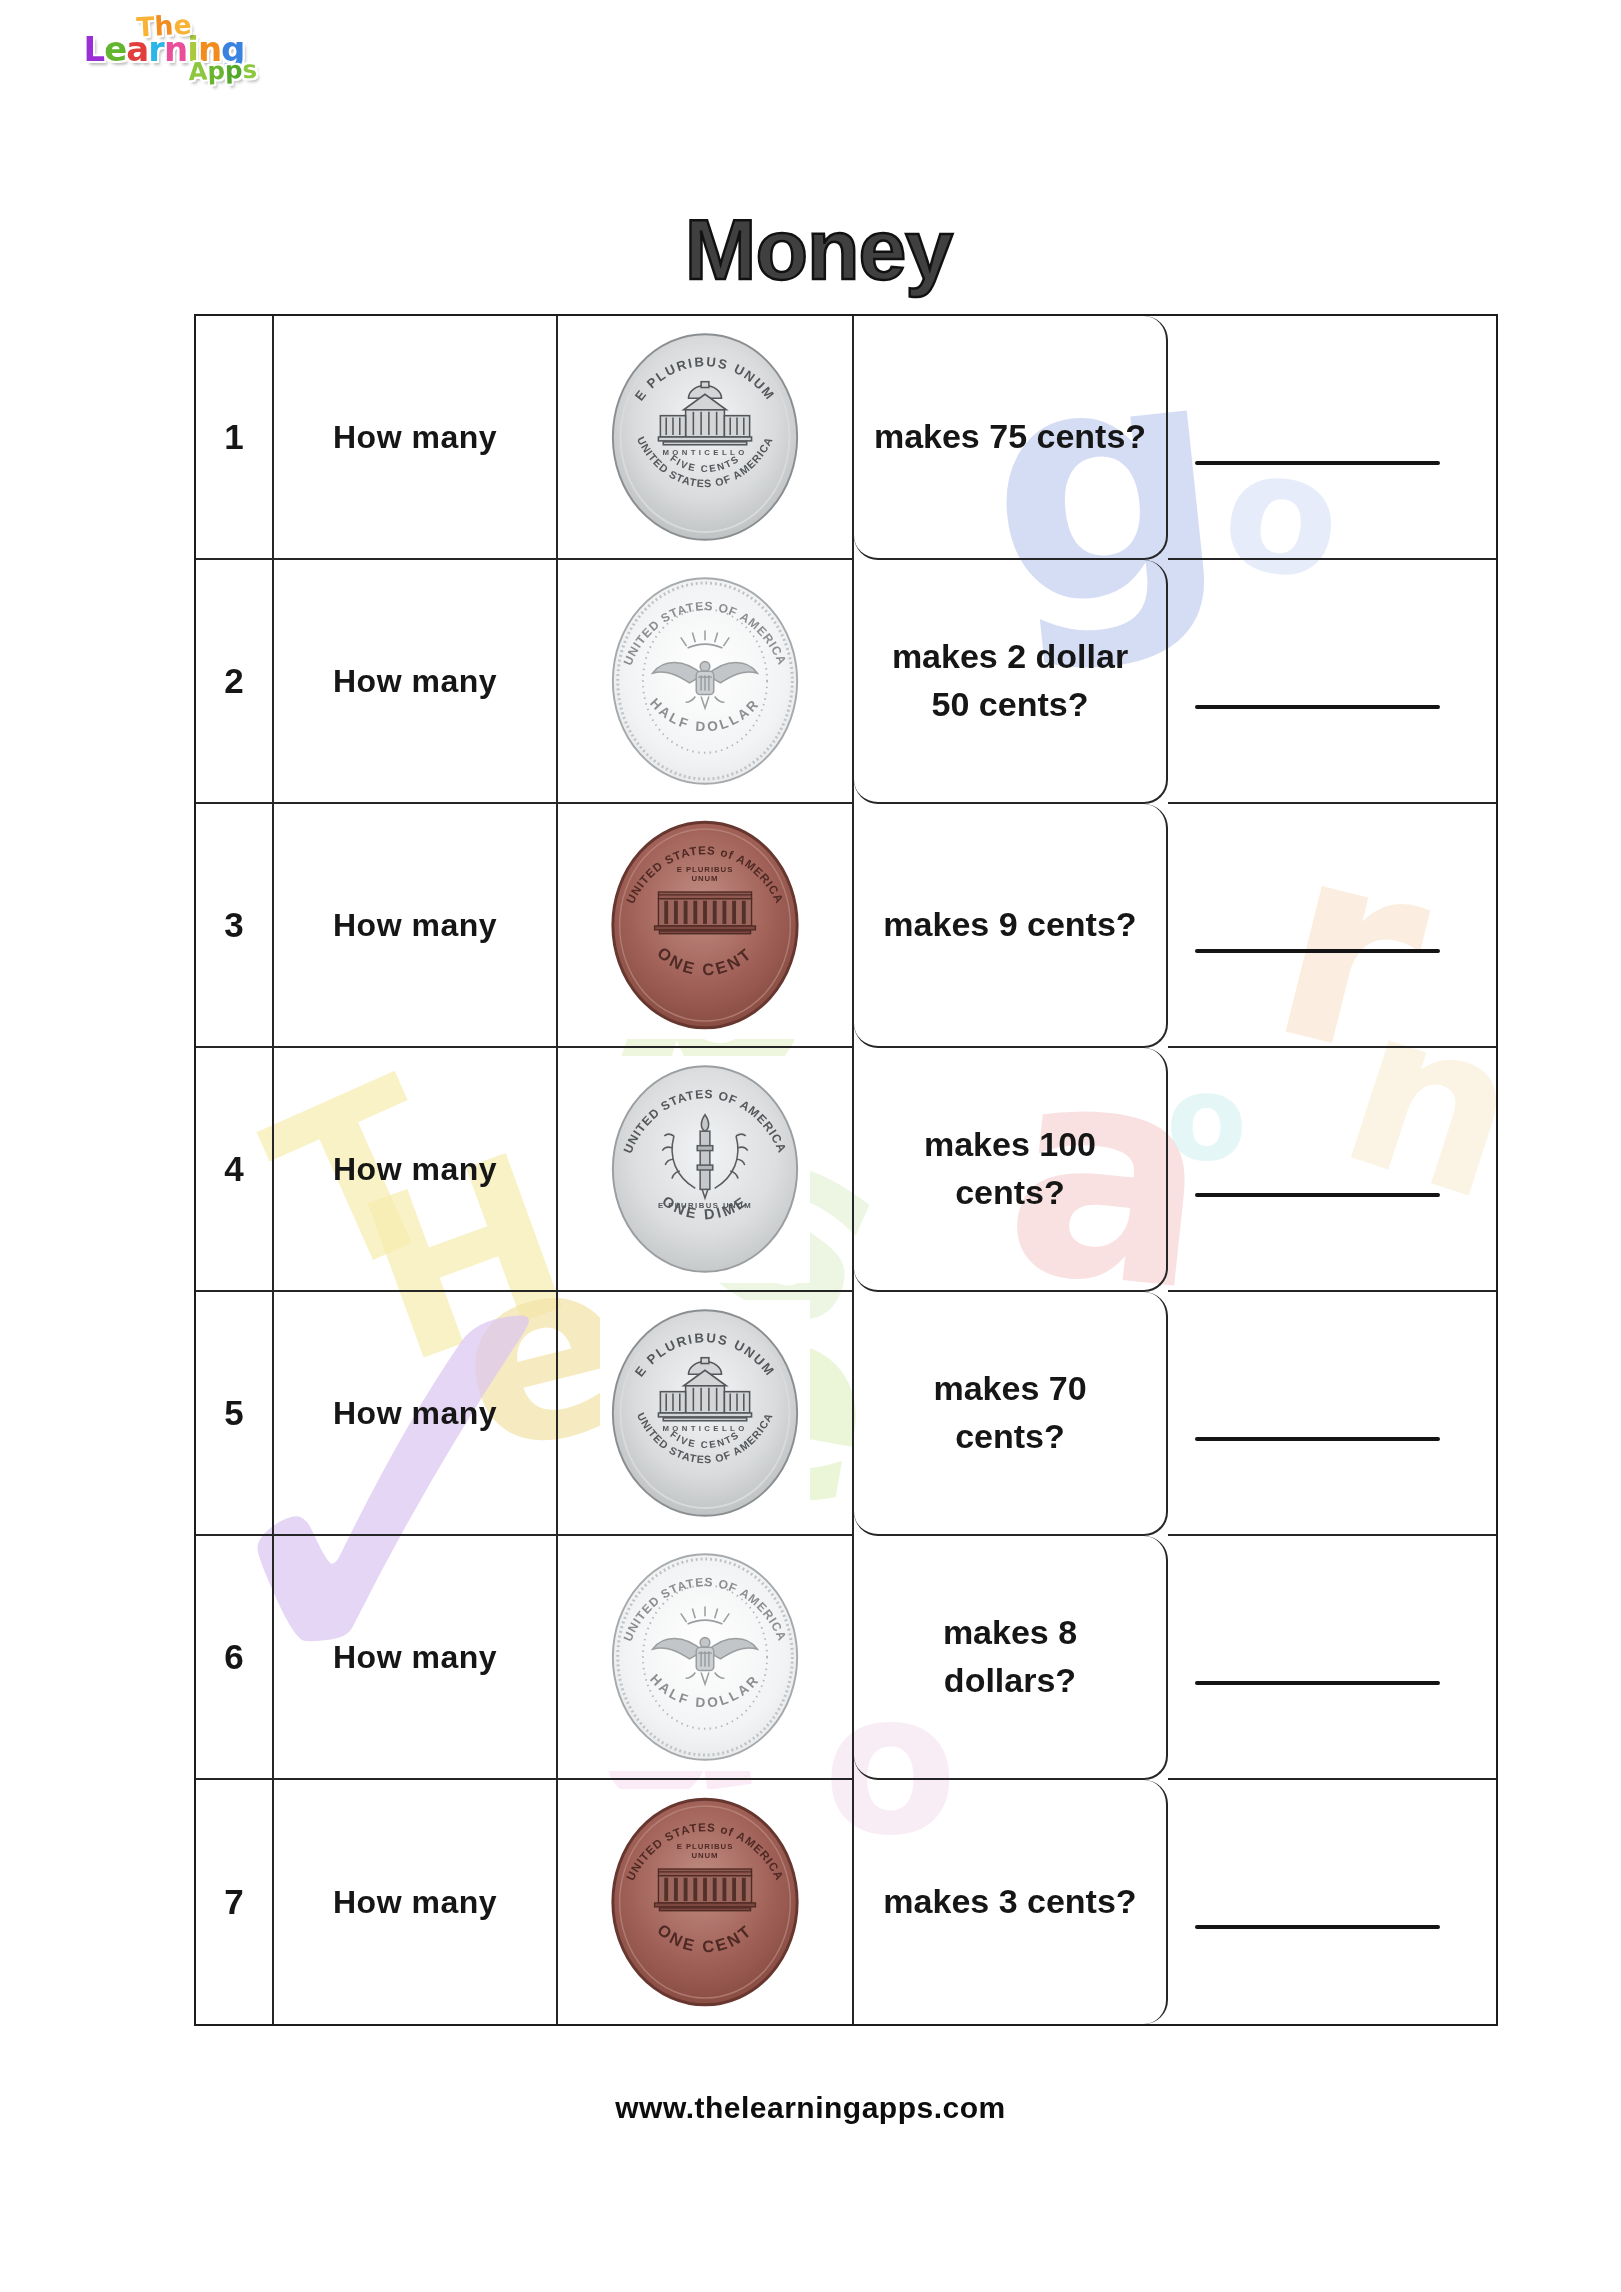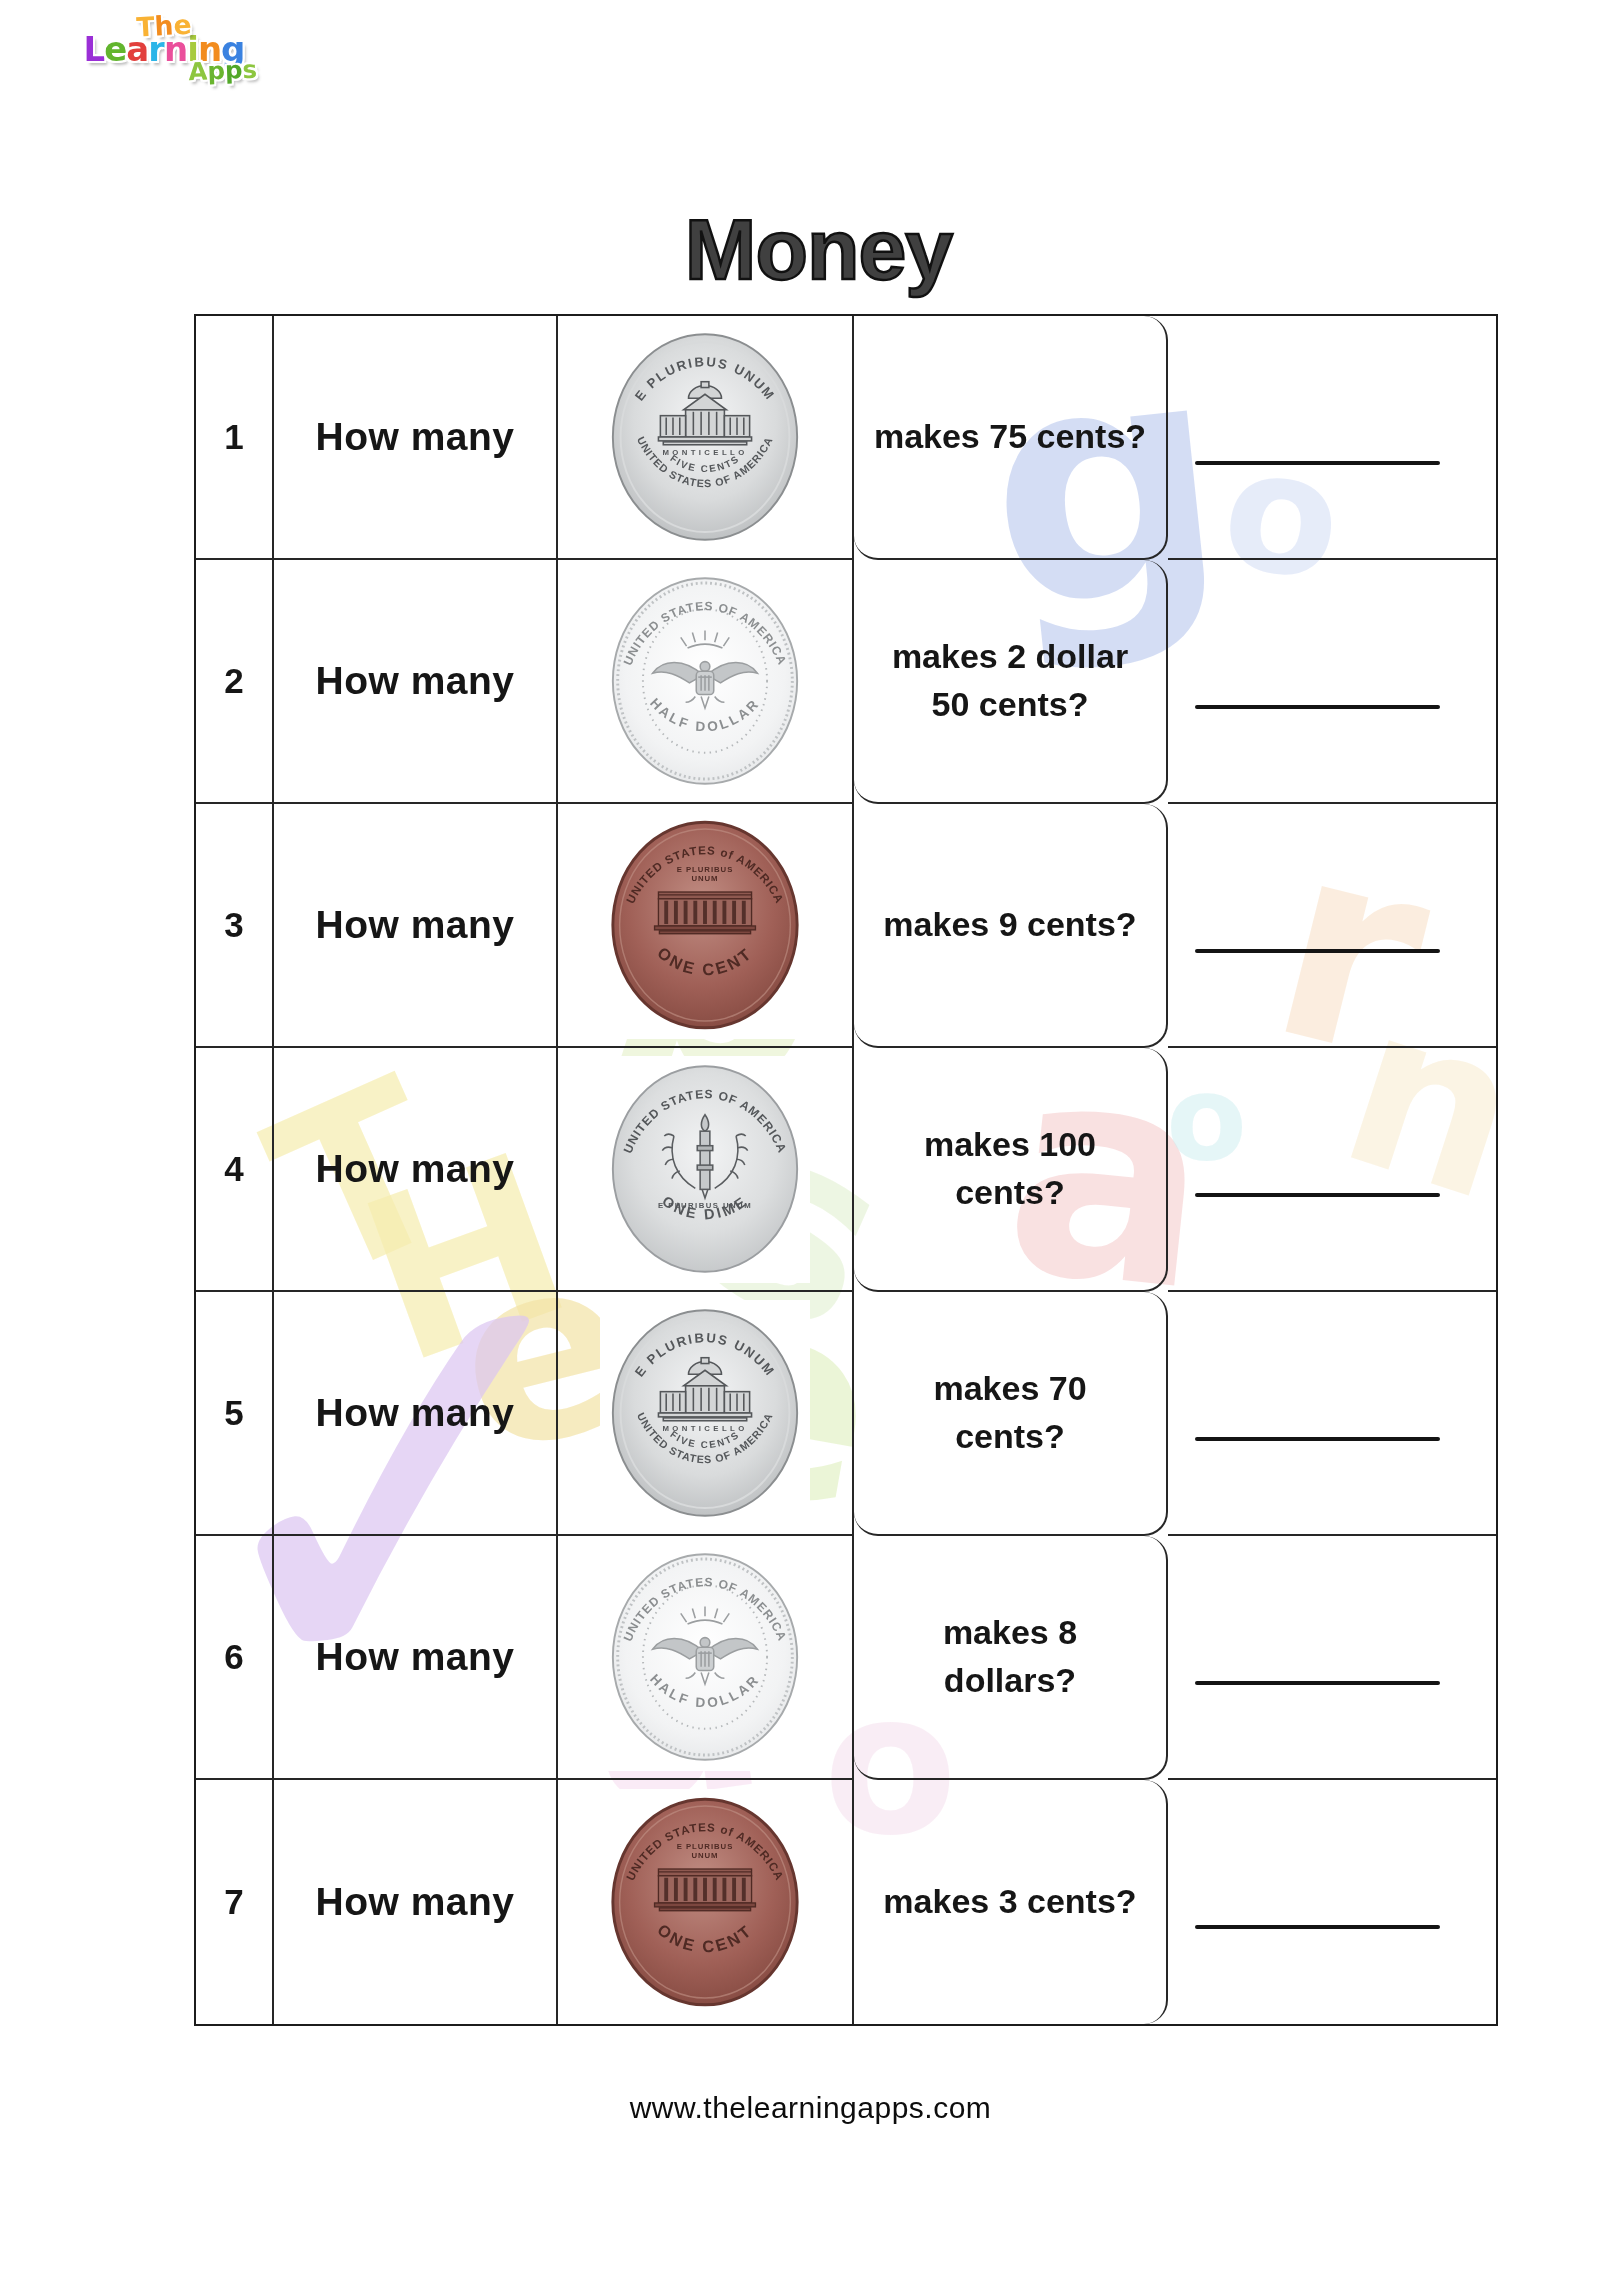--- a/index.html
+++ b/index.html
@@ -36,39 +36,39 @@
     border:2.9px solid #1c1c1c;
   }
   .cell{
     display:flex;align-items:center;justify-content:center;
     border-right:2.5px solid #262626;border-bottom:2.5px solid #262626;
     background:transparent;
   }
   .cell:nth-child(5n){border-right:none;}
   .cell:nth-last-child(-n+5){border-bottom:none;}
   .num{font-size:35px;font-weight:bold;}
-  .prefix{font-size:39px;font-weight:bold;letter-spacing:0.5px;}
+  .prefix{font-size:32px;font-weight:bold;letter-spacing:0.5px;}
   .question{
     font-size:34px;font-weight:bold;text-align:center;white-space:pre-line;
     line-height:1.4;padding:0 11.8px;border-radius:24px;
   }
   .answer{align-items:flex-start;justify-content:flex-start;}
   .answer-line{
     width:245px;height:0;border-bottom:4.9px solid #141414;border-radius:2px;
     margin:145px 0 0 27.4px;
   }
   .coin-box{
     width:210px;height:227px;background:#ffffff;display:flex;align-items:center;justify-content:center;
   }
   .csvg{display:block;}
   .csvg text{font-family:"Liberation Sans",sans-serif;font-weight:bold;}
   
   .footer{
     position:absolute;top:2091px;left:0;width:100%;text-align:center;z-index:2;
-    font-size:30px;font-weight:normal;letter-spacing:0.5px;color:#0d0d0d;
+    font-size:30px;font-weight:bold;letter-spacing:0.5px;color:#0d0d0d;
   }
 </style>
 </head>
 <body>
 
 <svg width="0" height="0" style="position:absolute" aria-hidden="true">
   <defs>
     <radialGradient id="gn" cx="50%" cy="42%" r="70%">
       <stop offset="0%" stop-color="#f4f5f6"></stop>
         <stop offset="55%" stop-color="#d9dbdc"></stop>

